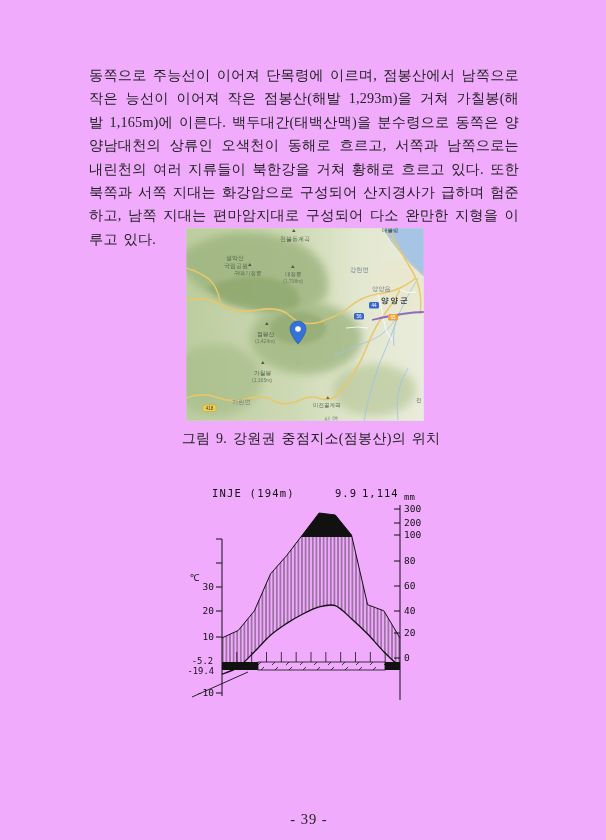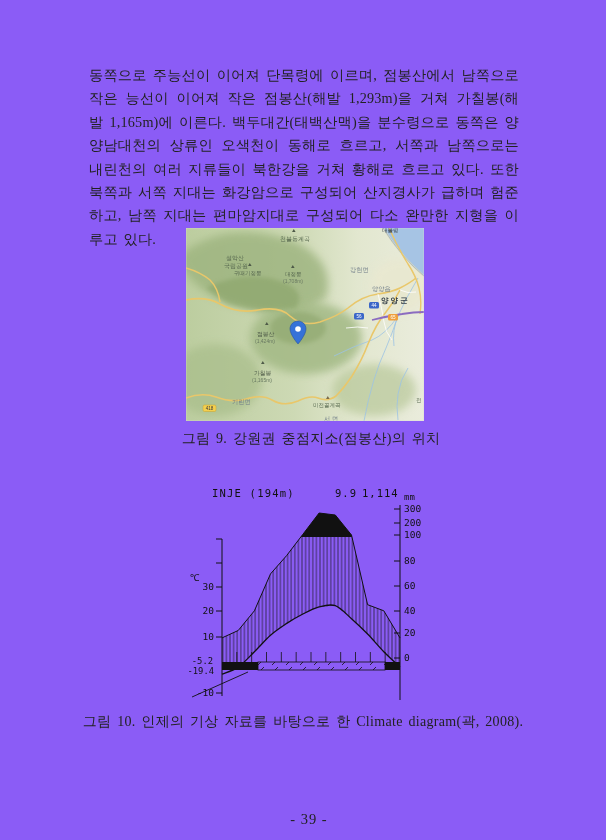--- a/index.html
+++ b/index.html
@@ -1,17 +1,17 @@
 <!DOCTYPE html>
 <html><head>
 <meta charset="utf-8">
 <style>
   html,body{margin:0;padding:0;background:#888;}
   .page{
-    position:relative;width:606px;height:840px;background:#8b5cf6;
+    position:relative;width:606px;height:840px;background:#f0abfc;
     font-family:"Liberation Serif","DejaVu Serif",serif;color:#1c1c1c;
     overflow:hidden;margin:0 auto;
   }
   .para{
     position:absolute;left:89px;top:64px;width:430px;
     font-size:14.2px;line-height:23.4px;text-align:justify;
     word-spacing:2px;letter-spacing:0.2px;color:#222;
   }
   .figure-caption{
     position:absolute;left:0;width:606px;text-align:center;
@@ -219,17 +219,16 @@
           <line x1="200.16666666666666" y1="170" x2="200.16666666666666" y2="180"></line>
         </g>
       <g>
         <rect x="73" y="180" width="127" height="8" fill="url(#dhatch)" stroke="#111" stroke-width="0.8"></rect>
         <rect x="37" y="180" width="36" height="8" fill="#111"></rect>
         <rect x="200" y="180" width="15" height="8" fill="#111"></rect>
       </g>
     </svg>
   </div>
 
-  <div id="caption10" class="figure-caption">그림 10. 인제의 기상 자료를 바탕으로 한 Climate diagram(곽, 2008).</div>
 
   <div class="pagenum">- 39 -</div>
 
 </div>
 
 </body></html>

